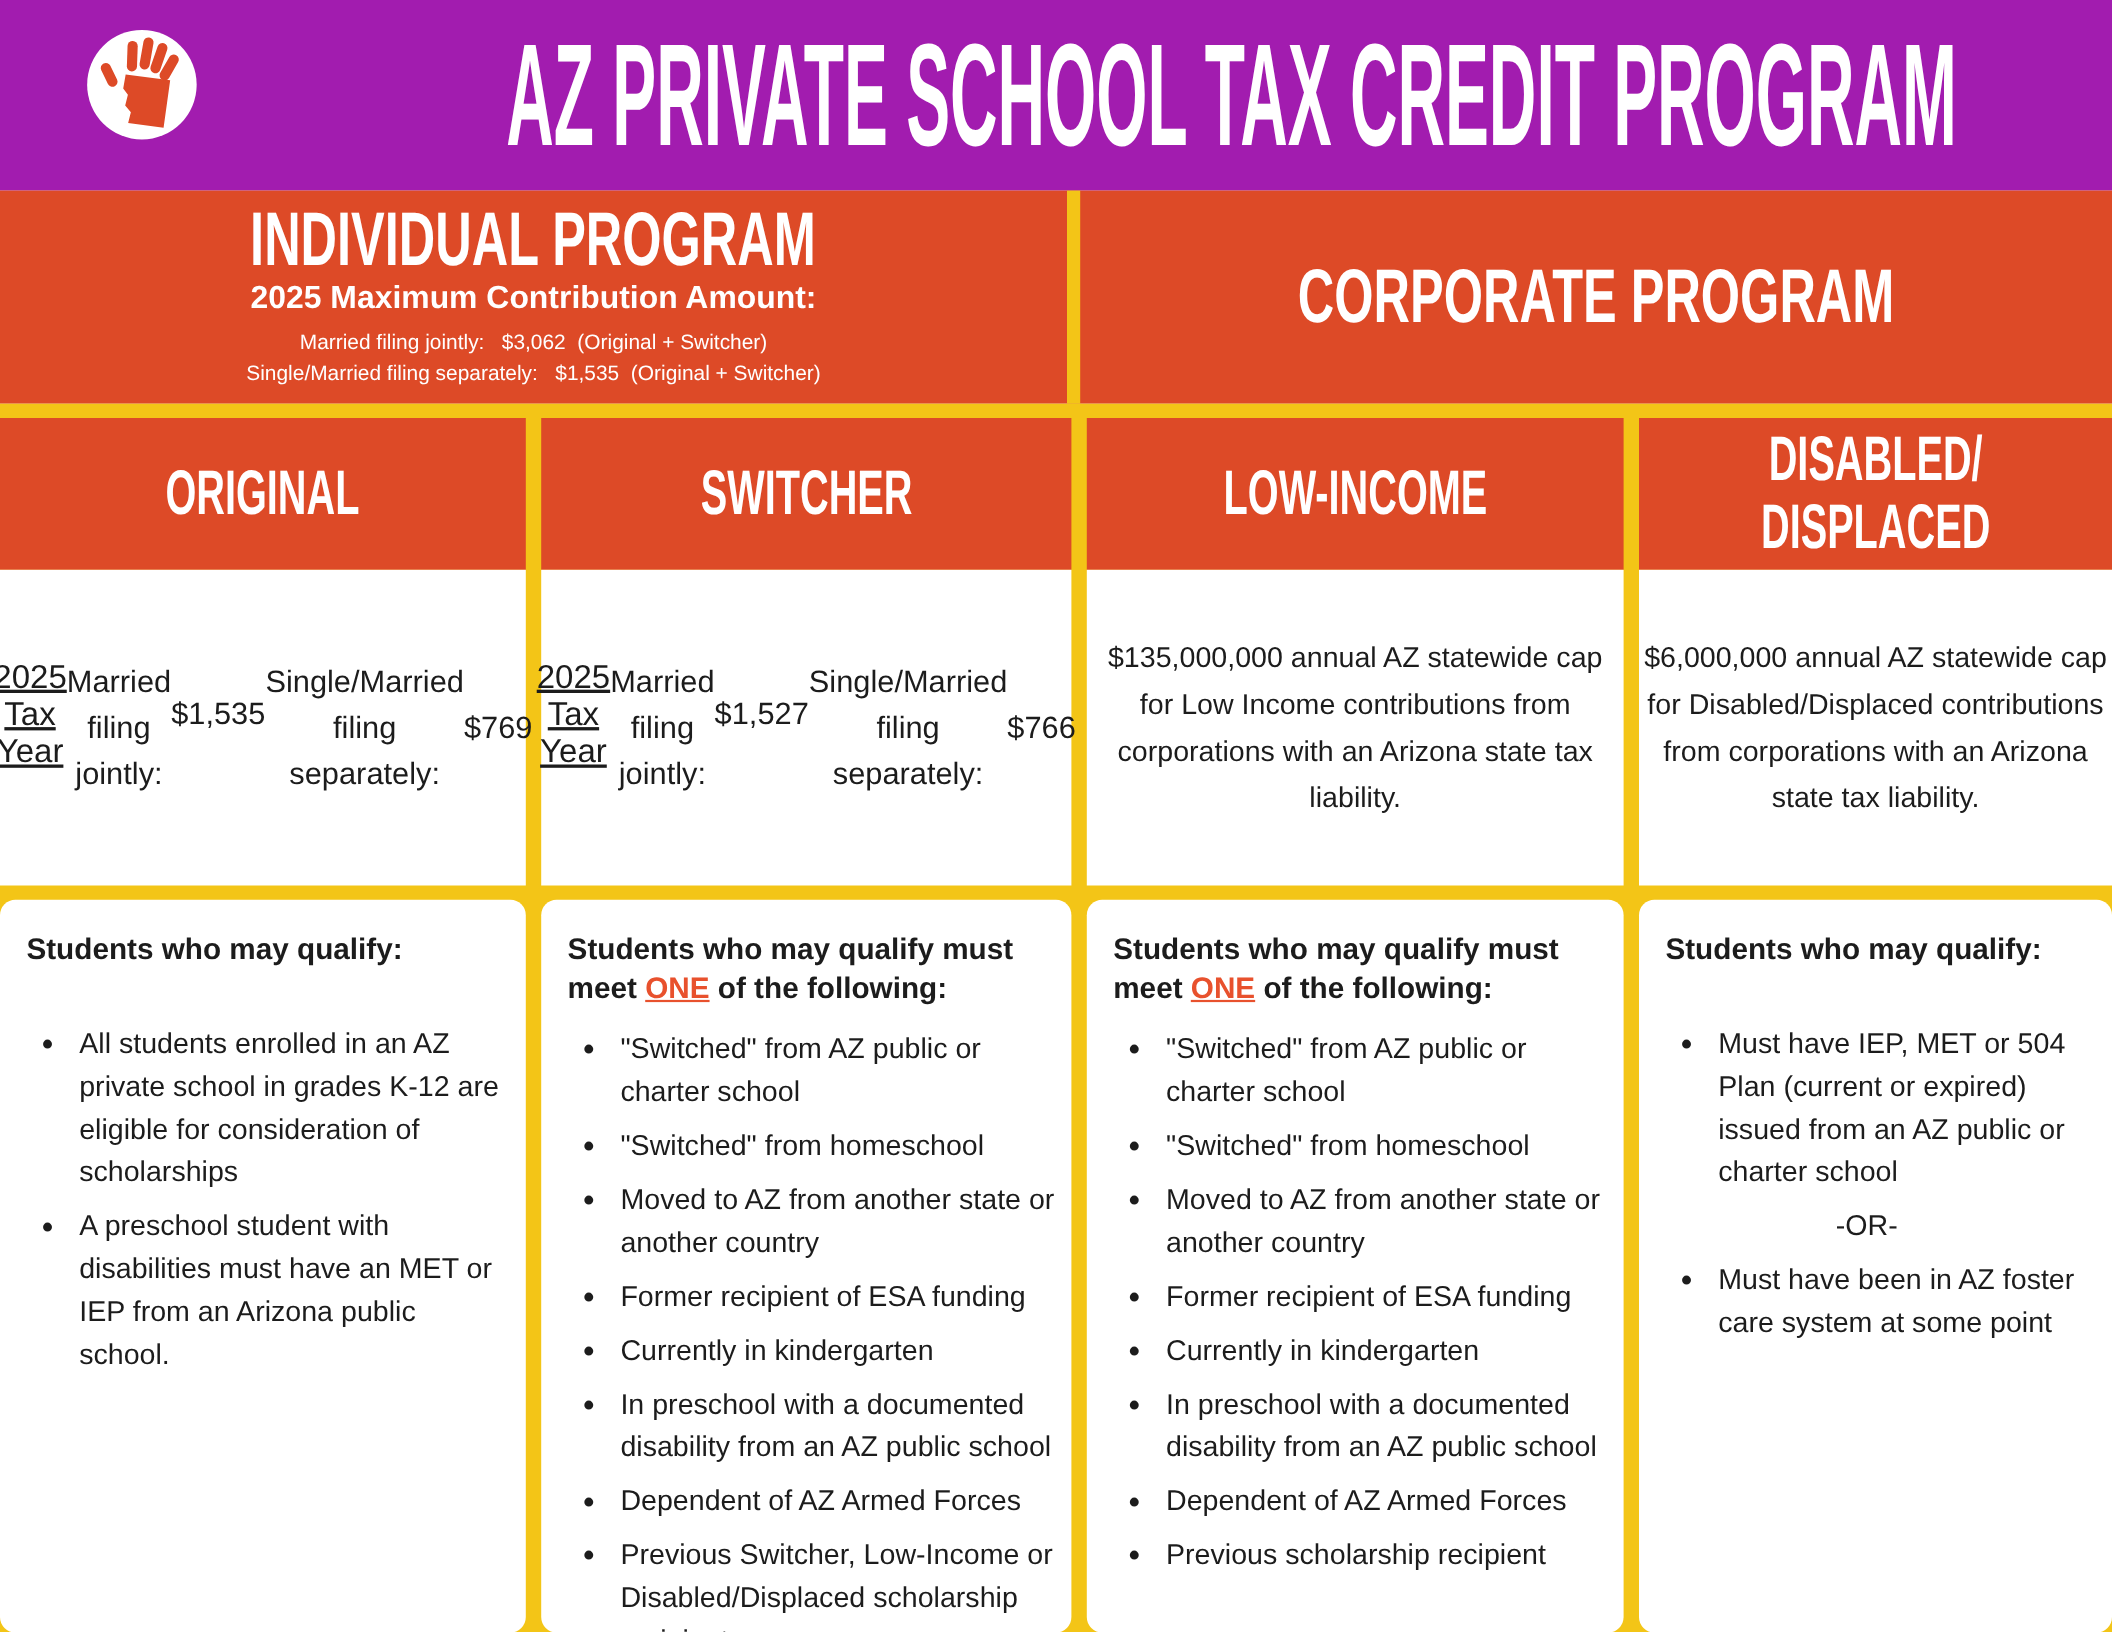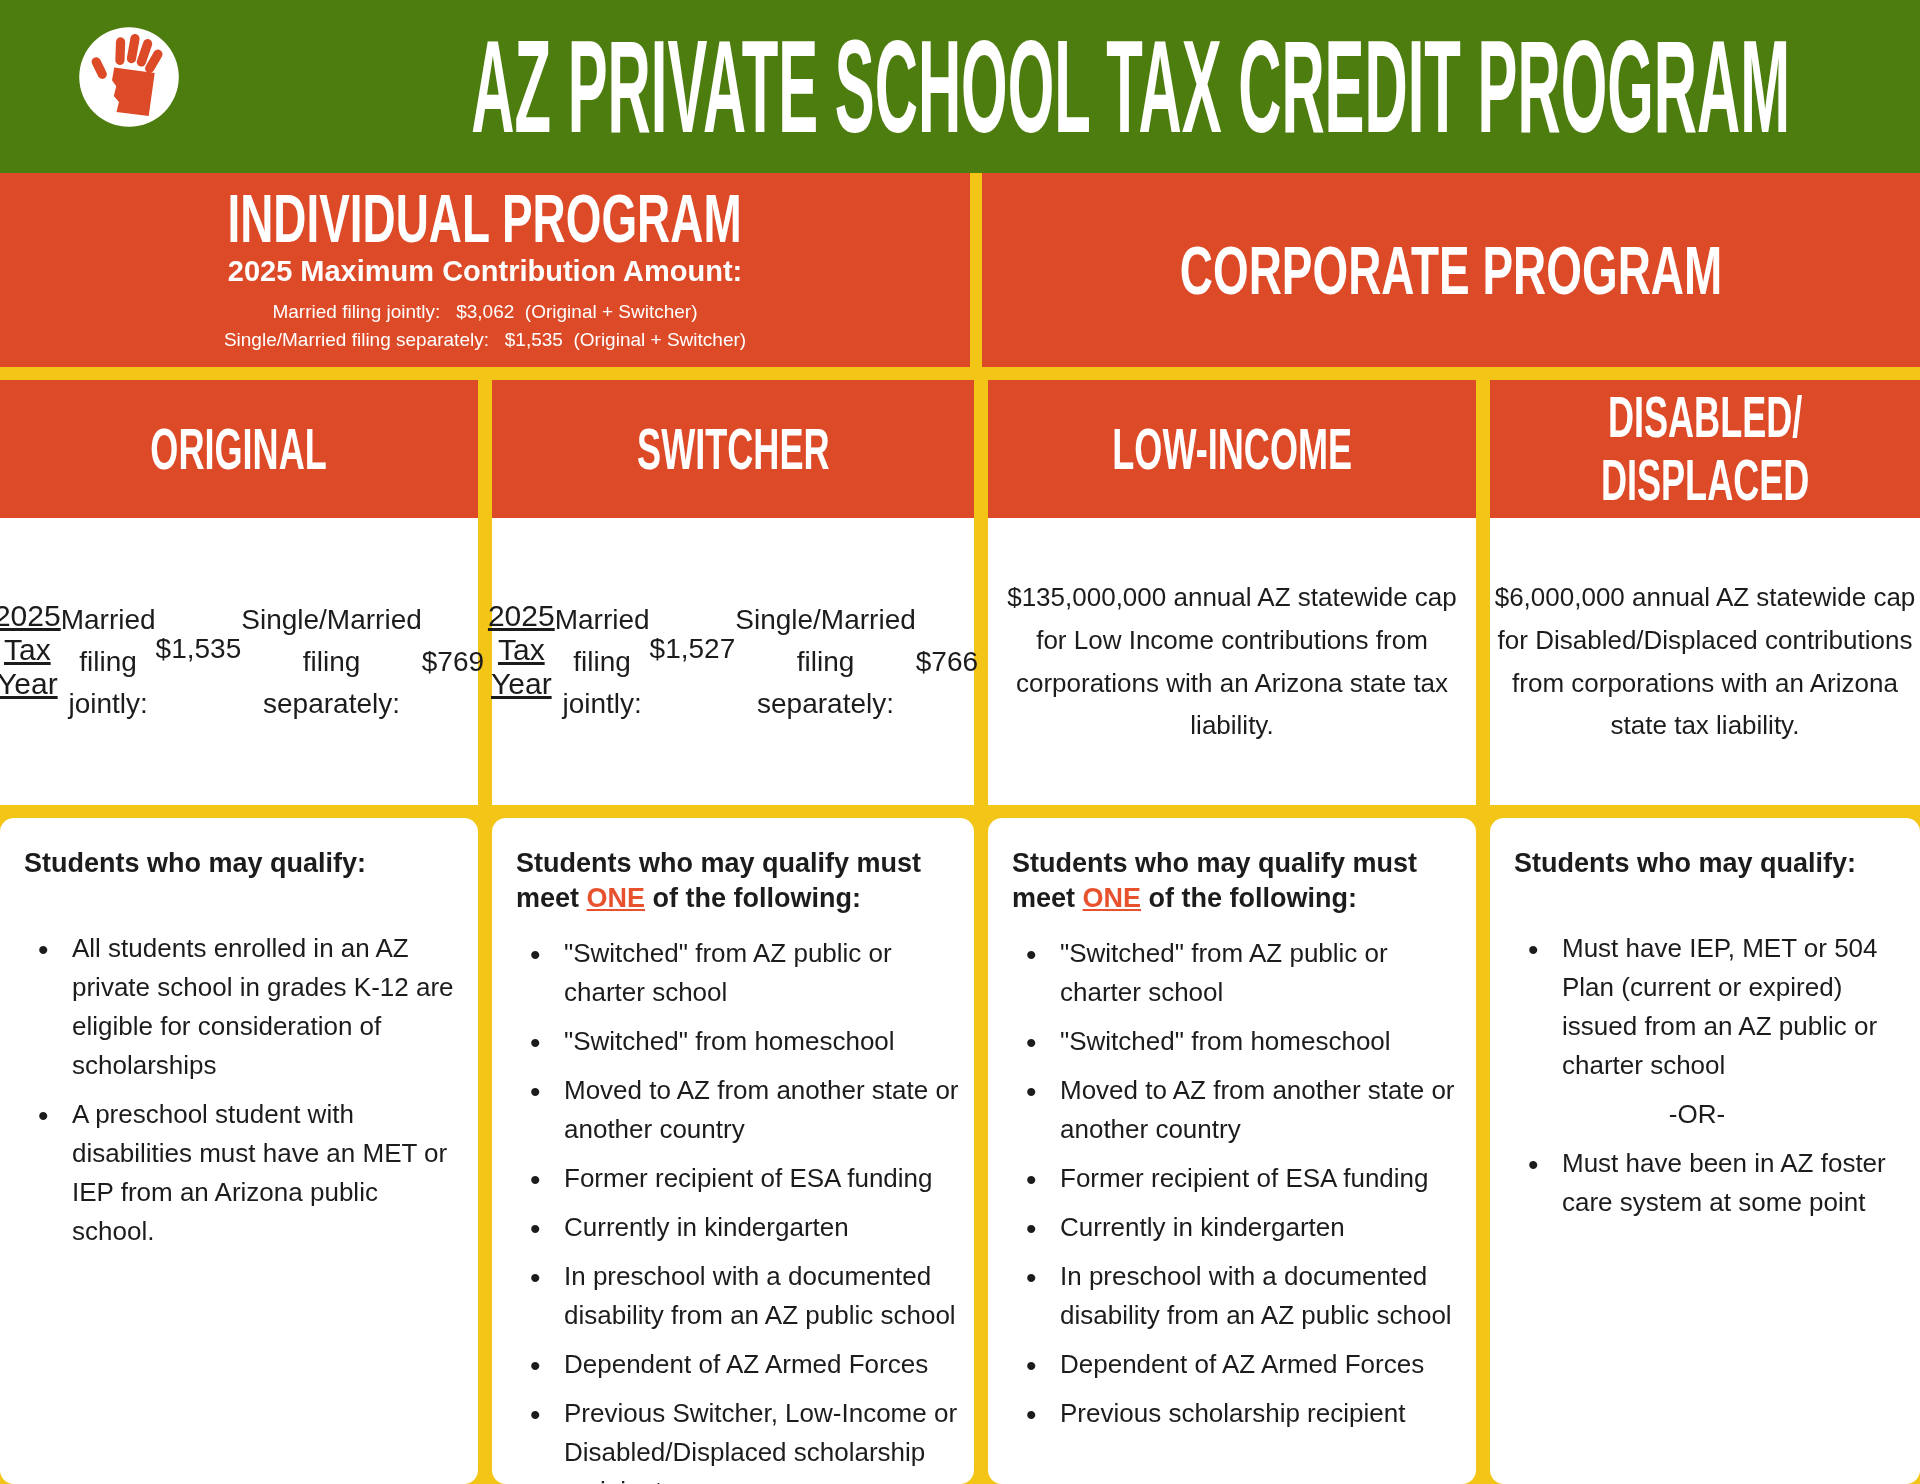--- a/index.html
+++ b/index.html
@@ -3,21 +3,21 @@
 <meta charset="utf-8">
 <style>
   html,body{margin:0;padding:0;}
   body{
     width:1920px;height:1484px;overflow:hidden;
     font-family:"Liberation Sans",sans-serif;color:#1c1c1c;background:#ffffff;
   }
   .page{position:relative;width:1920px;height:1484px;}
 
   
-  .top{height:173px;background:#4d7c0f;position:relative;display:flex;align-items:center;padding-left:11px;}
+  .top{height:173px;background:#a21caf;position:relative;display:flex;align-items:center;}
   .logo{position:absolute;left:70px;top:18px;width:118px;height:118px;}
   .title-wrap{flex:1;display:flex;justify-content:center;align-items:center;height:100%;padding-left:150px;}
   .display{font-weight:bold;color:#ffffff;display:inline-block;white-space:pre-line;text-align:center;line-height:1.08;}
   .main-title{font-size:88px;transform:scale(0.68,1.5);white-space:nowrap;}
 
   
   .band{height:194px;background:#DD4A27;display:grid;grid-template-columns:970px 12px 1fr;}
   .band-divider{background:#F3C517;}
   .ind{display:flex;flex-direction:column;align-items:center;justify-content:center;color:#fff;padding-top:2px;}
   .ind-title{font-size:54px;transform:scale(0.85,1.28);margin-bottom:6px;}

